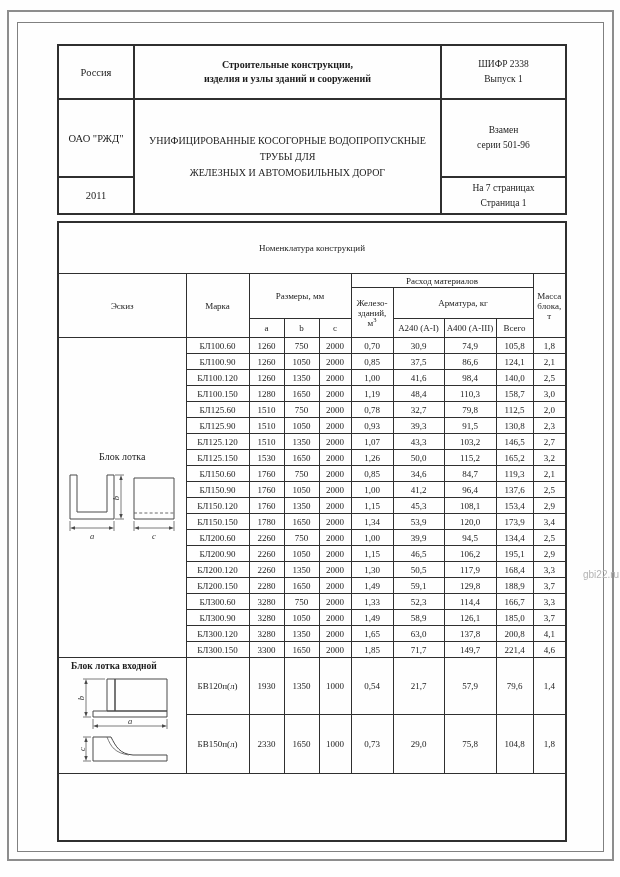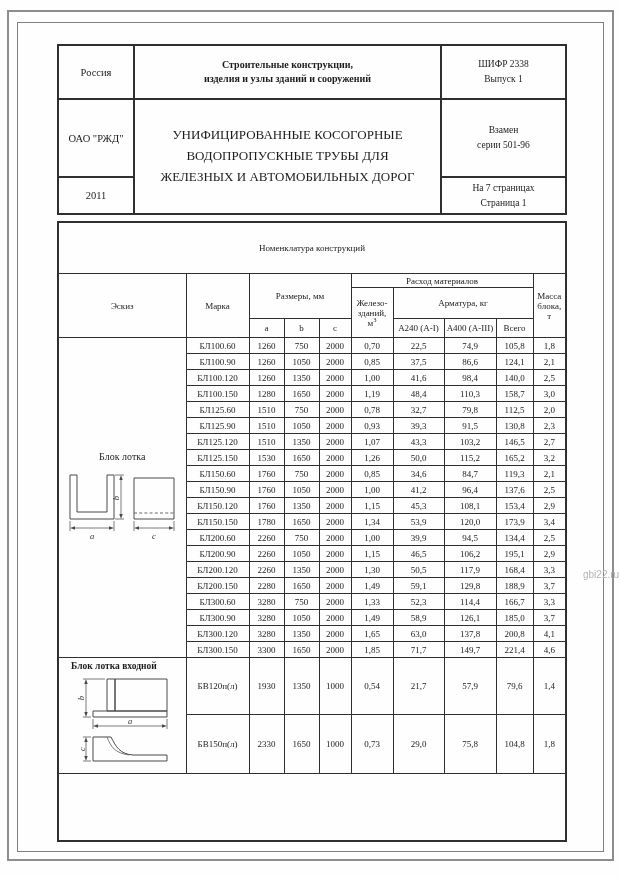--- a/index.html
+++ b/index.html
@@ -13,21 +13,21 @@
   .frame-inner{position:absolute;left:17px;top:22px;width:587px;height:830px;
     border:1.5px solid #808080;box-sizing:border-box;}
 
   
   .hdr-table{position:absolute;left:57px;top:44px;width:508px;
     border-collapse:collapse;table-layout:fixed;}
   .hdr-table td{border:2px solid #2f2f2f;text-align:center;vertical-align:middle;padding:0;}
   .hdr-r1{height:54px;padding-left:8px;} .hdr-r2{height:78px;} .hdr-r3{height:37px;}
   .hdr-country,.hdr-org,.hdr-year{font-size:10.5px;}
   .hdr-series{font-weight:bold;font-size:10px;line-height:1.45;border-radius:14px;}
-  .hdr-doc{font-size:13px;line-height:1.6;padding:0 16px;}
+  .hdr-doc{font-size:10px;line-height:1.6;padding:0 16px;}
   .hdr-small{font-size:9.5px;line-height:1.55;}
 
   
   .main-table{position:absolute;left:57px;top:221px;width:508px;
     border-collapse:collapse;table-layout:fixed;border:2px solid #2f2f2f;}
   .main-table td{border:1.4px solid #2f2f2f;text-align:center;vertical-align:middle;
     padding:0;font-size:9px;line-height:10px;}
   .tbl-title{height:50px;font-size:10px;vertical-align:middle;margin-top:20px;}
   .hcell{font-size:9.5px;line-height:11px;}
   .hr1{height:14px;} .hr2{height:31px;} .hr3{height:19px;}
@@ -168,21 +168,21 @@
       <path class="arr" d="M108 61 L103 59.3 L103 62.7 Z"></path>
       <text x="88" y="72" text-anchor="middle">c</text>
     </svg>
   </div>
 </td>
           <td>БЛ100.60</td>
           <td>1260</td>
           <td>750</td>
           <td>2000</td>
           <td>0,70</td>
-          <td>22,5</td>
+          <td>30,9</td>
           <td>74,9</td>
           <td>105,8</td>
           <td>1,8</td>
         </tr>
         <tr>
           <td>БЛ100.90</td>
           <td>1260</td>
           <td>1050</td>
           <td>2000</td>
           <td>0,85</td>

